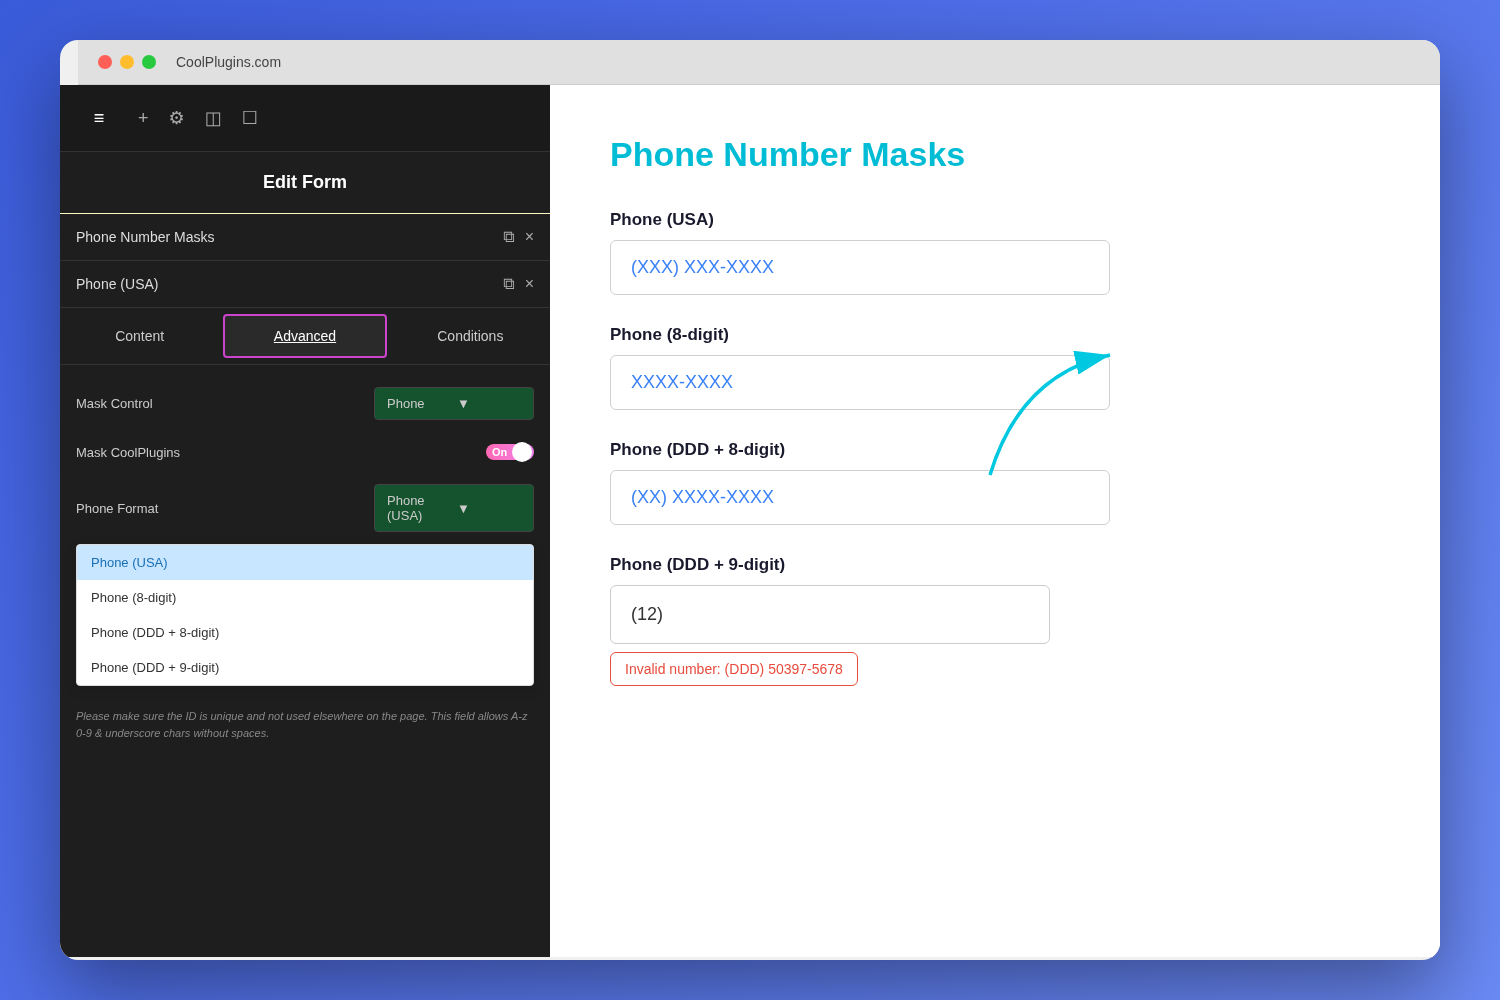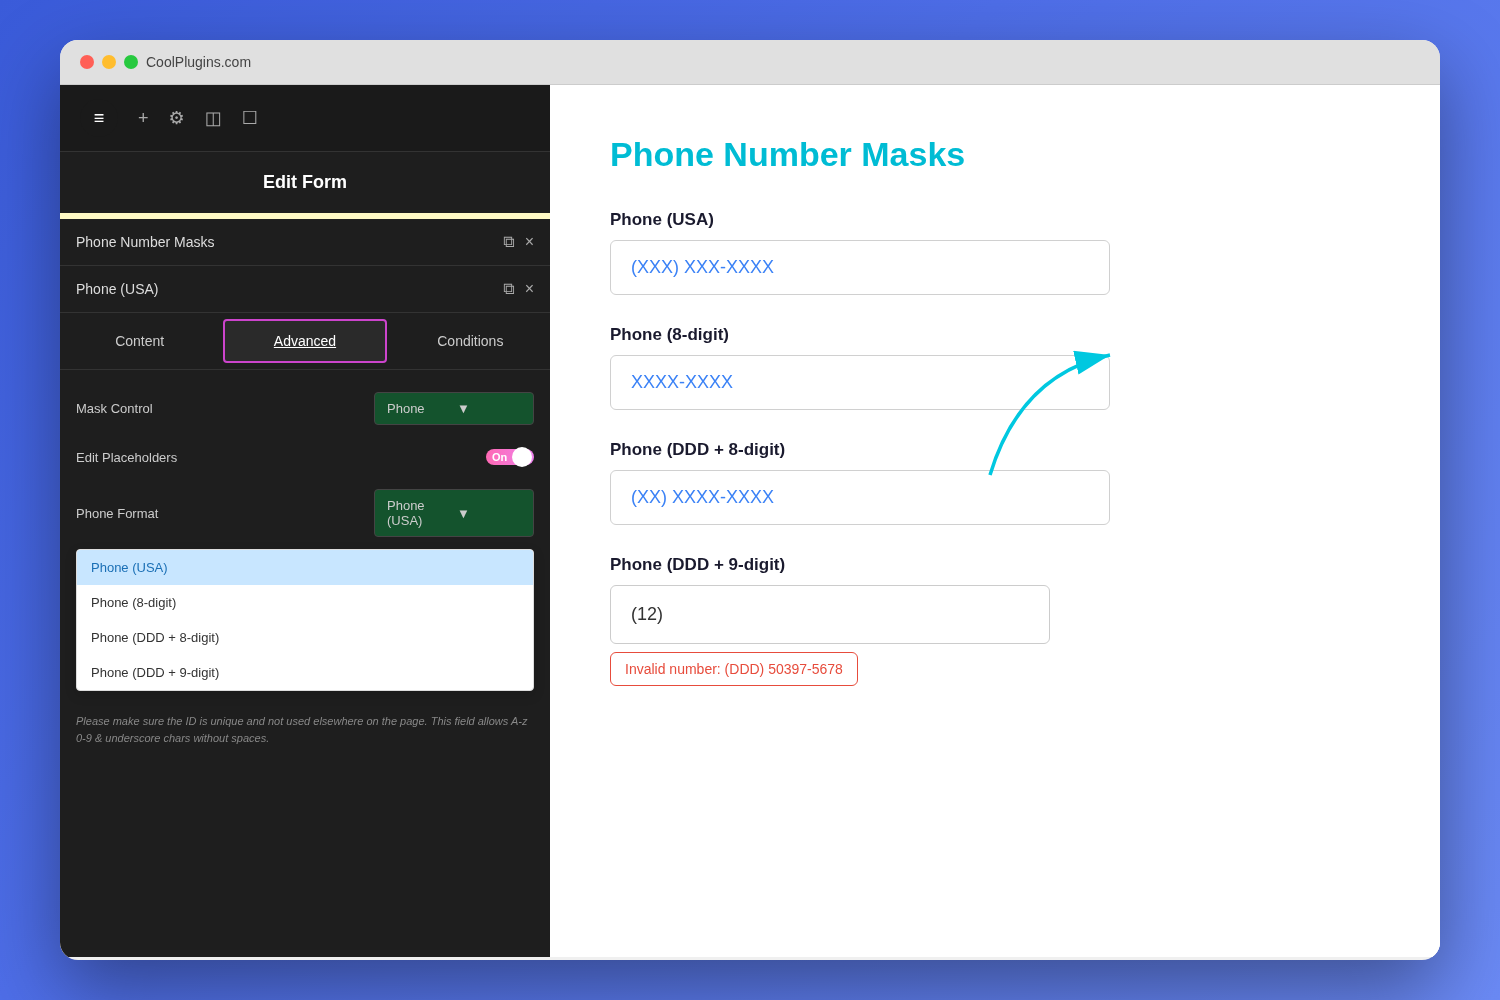--- a/index.html
+++ b/index.html
@@ -18,21 +18,23 @@
       background: #f0f0f0;
       border-radius: 18px;
       overflow: hidden;
       box-shadow: 0 30px 80px rgba(0,0,0,0.4);
     }
     .browser-titlebar {
       background: #e0e0e0;
       padding: 14px 20px;
       display: flex;
       align-items: center;
+      gap: 12px;
       border-bottom: 1px solid #ccc;
+      margin-left: 18px;
     }
     .traffic-lights {
       display: flex;
       gap: 8px;
       align-items: center;
     }
     .traffic-light {
       width: 14px;
       height: 14px;
       border-radius: 50%;
@@ -79,21 +81,21 @@
       font-size: 18px;
     }
     .sidebar-icon {
       font-size: 18px;
       color: #aaa;
       cursor: pointer;
     }
     .edit-form-header {
       padding: 20px;
       text-align: center;
-      border-bottom: 6px solid #fef9c3;
+      border-bottom: 1px solid #fef9c3;
     }
     .edit-form-title {
       font-size: 18px;
       font-weight: 600;
       color: white;
     }
     .widget-item {
       display: flex;
       align-items: center;
       justify-content: space-between;
@@ -329,21 +331,21 @@
 
         <div class="setting-row">
           <span class="setting-label">Mask Control</span>
           <div class="select-control">
             <span>Phone</span>
             <span>▼</span>
           </div>
         </div>
 
         <div class="setting-row">
-          <span class="setting-label">Edit Placeholders</span>
+          <span class="setting-label">Mask CoolPlugins</span>
           <div class="toggle-container">
             <div class="toggle">
               <span class="toggle-label">On</span>
               <div class="toggle-knob"></div>
             </div>
           </div>
         </div>
 
         <div class="setting-row">
           <span class="setting-label">Phone Format</span>

